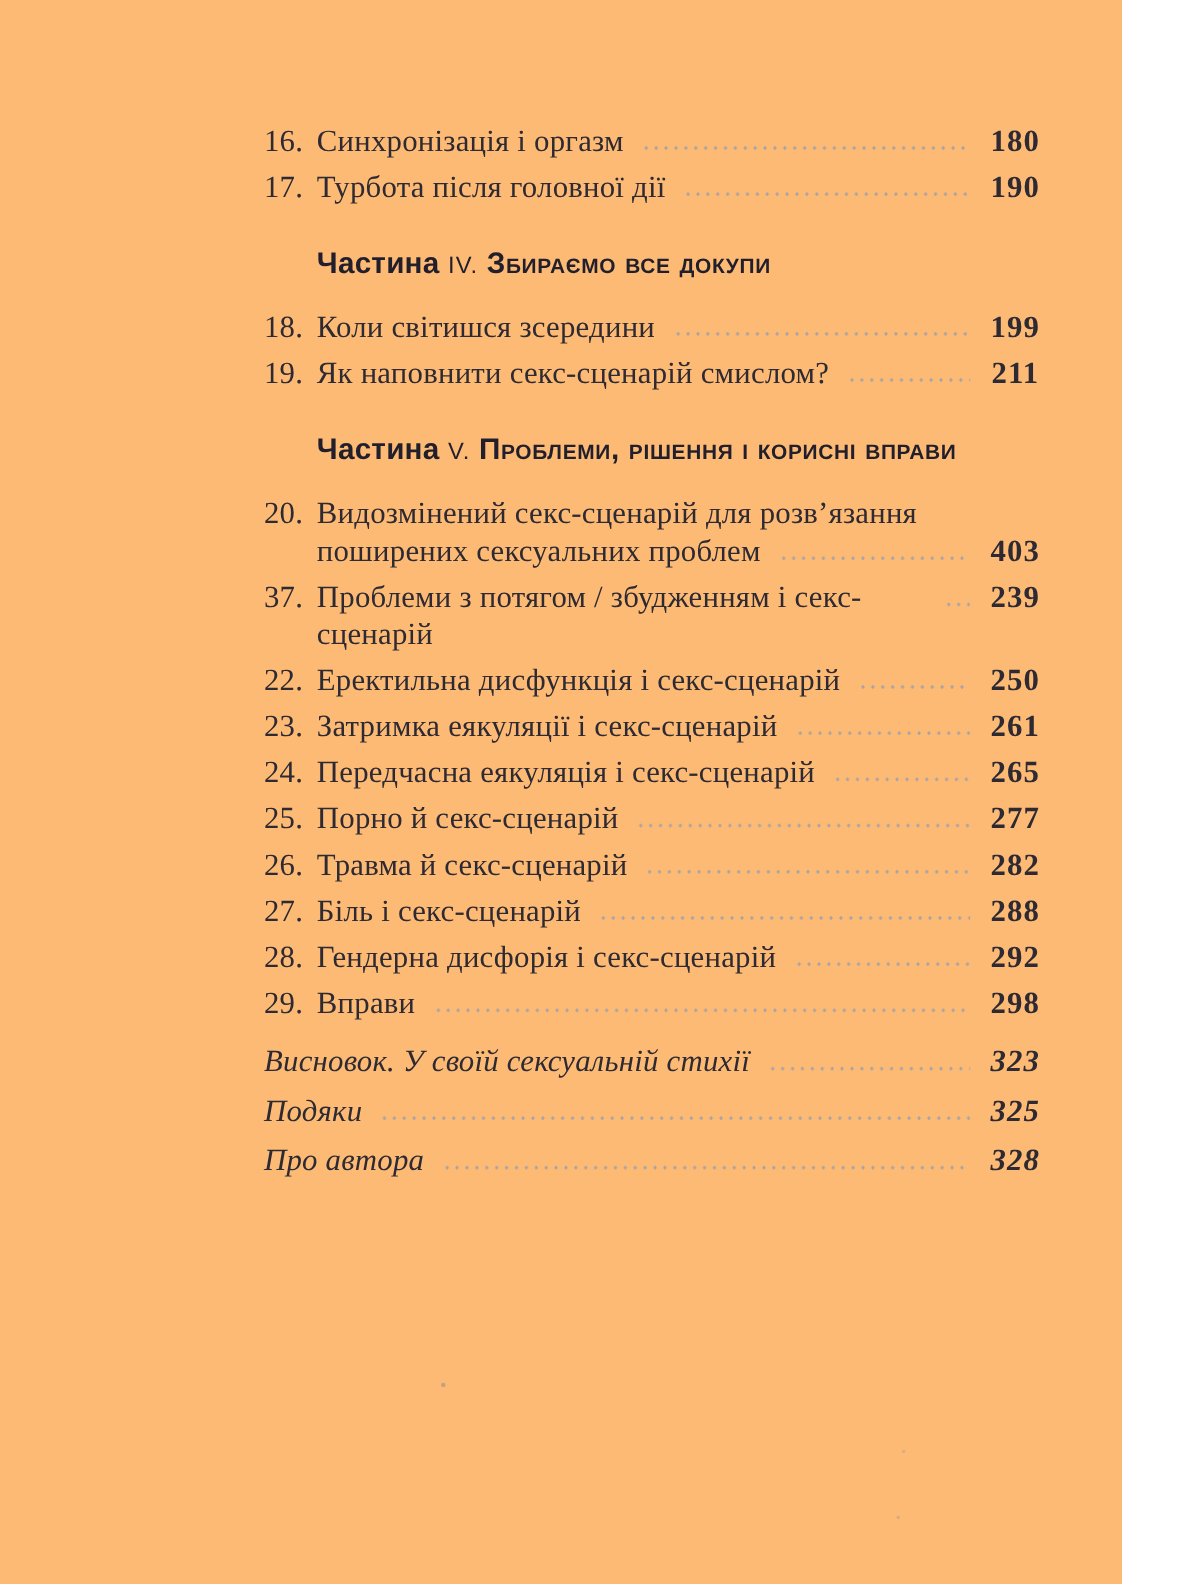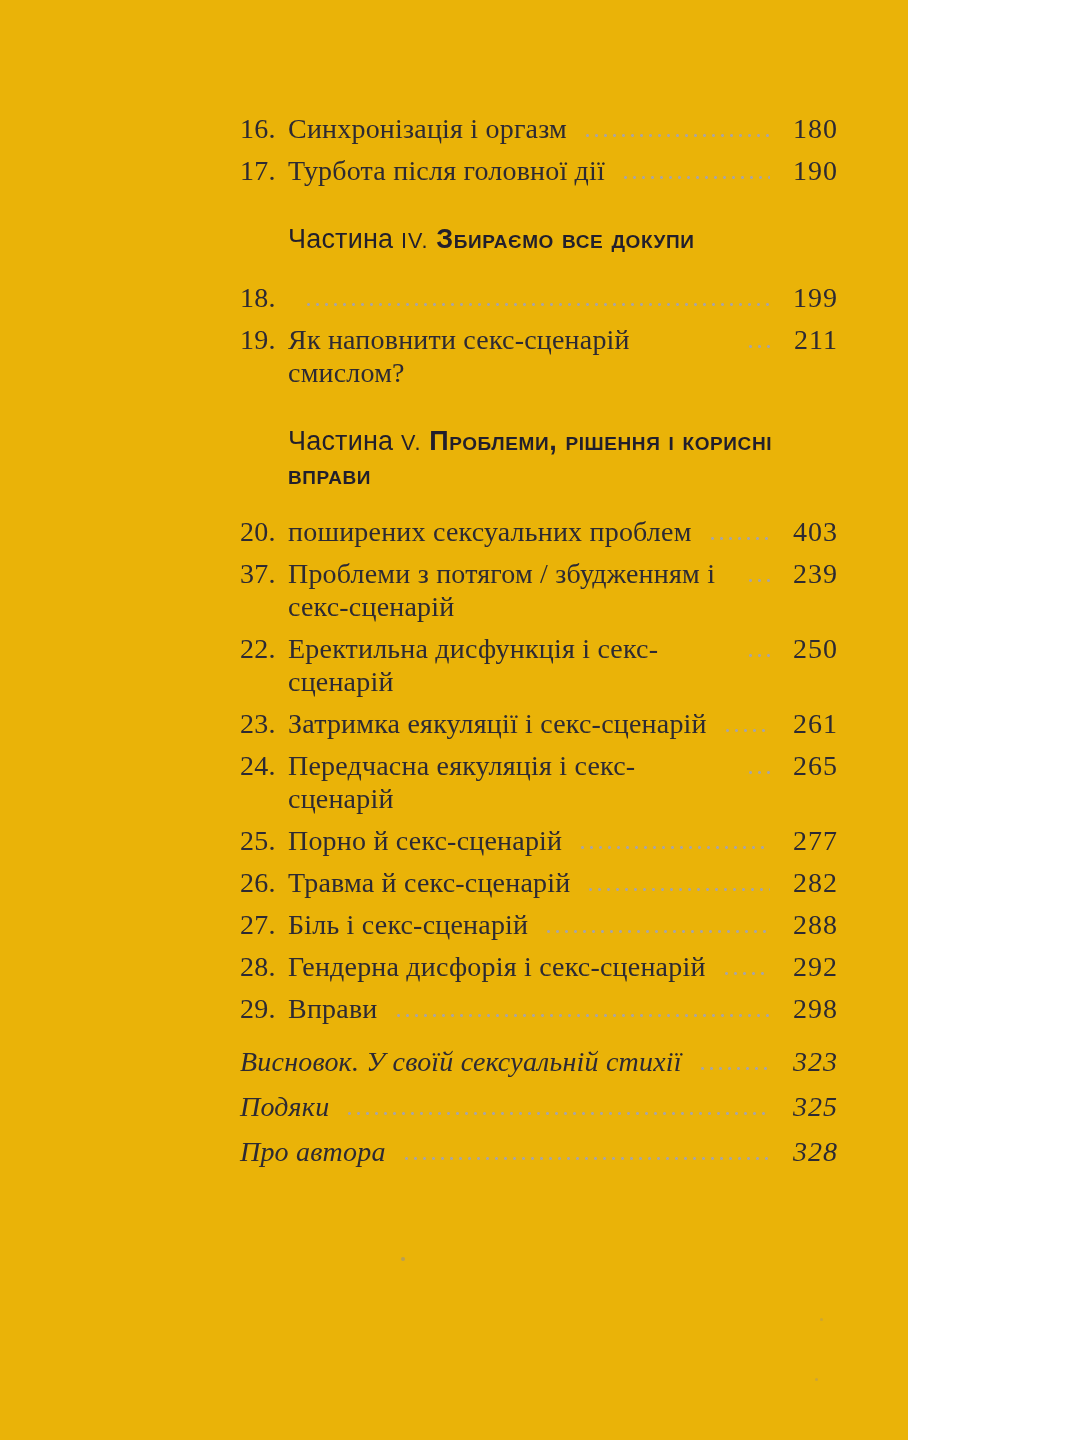--- a/index.html
+++ b/index.html
@@ -10,23 +10,23 @@
   }
   body {
     width: 1080px;
     height: 1440px;
     font-family: "Liberation Serif", serif;
     color: #2d2a33;
     -webkit-font-smoothing: antialiased;
   }
   .sheet {
     position: relative;
-    width: 908px;
+    width: 1020px;
     height: 1440px;
-    background: #eab308;
+    background: #fdba74;
     overflow: hidden;
   }
   .toc {
     position: absolute;
     left: 240px;
     right: 70px;
     top: 112px;
   }
 
   
@@ -51,22 +51,23 @@
     height: 5px;
     margin: 0 14px 0 16px;
     background-image: radial-gradient(circle, #a8a4a4 1.25px, rgba(255,255,255,0) 1.6px);
     background-size: 9px 5px;
     background-repeat: repeat-x;
     background-position: left center;
   }
   .pg {
     flex: 0 0 auto;
     min-width: 54px;
-    text-align: right;
+    text-align: center;
     letter-spacing: 1px;
+    font-weight: bold;
   }
 
   
   .row.multi .tblock {
     flex: 1 1 0;
     display: block;
   }
   .tline1 {
     line-height: 33px;
     margin-bottom: 2px;
@@ -79,21 +80,21 @@
 
   
   .part-heading {
     font-family: "Liberation Sans", sans-serif;
     font-size: 27px;
     line-height: 32px;
     color: #221f2c;
     margin: 36px 0 24px 48px;
     letter-spacing: 0.2px;
   }
-  .part-prefix { font-weight: 400; }
+  .part-prefix { font-weight: 700; }
   .part-numeral {
     font-weight: 400;
     font-size: 0.8em;
     letter-spacing: 1px;
   }
   .part-title {
     font-weight: 700;
     font-variant: small-caps;
     letter-spacing: 0.6px;
   }
@@ -136,39 +137,41 @@
     </div>
 
     <div class="part-heading">
       <span class="part-prefix">Частина</span>
       <span class="part-numeral">IV.</span>
       <span class="part-title">Збираємо все докупи</span>
     </div>
 
     <div class="row">
       <span class="num">18.</span>
+      <span class="title">Коли світишся зсередини</span>
       <span class="leader"></span>
       <span class="pg">199</span>
     </div>
     <div class="row">
       <span class="num">19.</span>
       <span class="title">Як наповнити секс-сценарій смислом?</span>
       <span class="leader"></span>
       <span class="pg">211</span>
     </div>
 
     <div class="part-heading">
       <span class="part-prefix">Частина</span>
       <span class="part-numeral">V.</span>
       <span class="part-title">Проблеми, рішення і корисні вправи</span>
     </div>
 
     <div class="row multi">
       <span class="num">20.</span>
       <span class="tblock">
+        <span class="tline1" style="display:block">Видозмінений секс-сценарій для розв’язання</span>
         <span class="tline2">
           <span class="title">поширених сексуальних проблем</span>
           <span class="leader"></span>
           <span class="pg">403</span>
         </span>
       </span>
     </div>
 
     <div class="row">
       <span class="num">37.</span>

